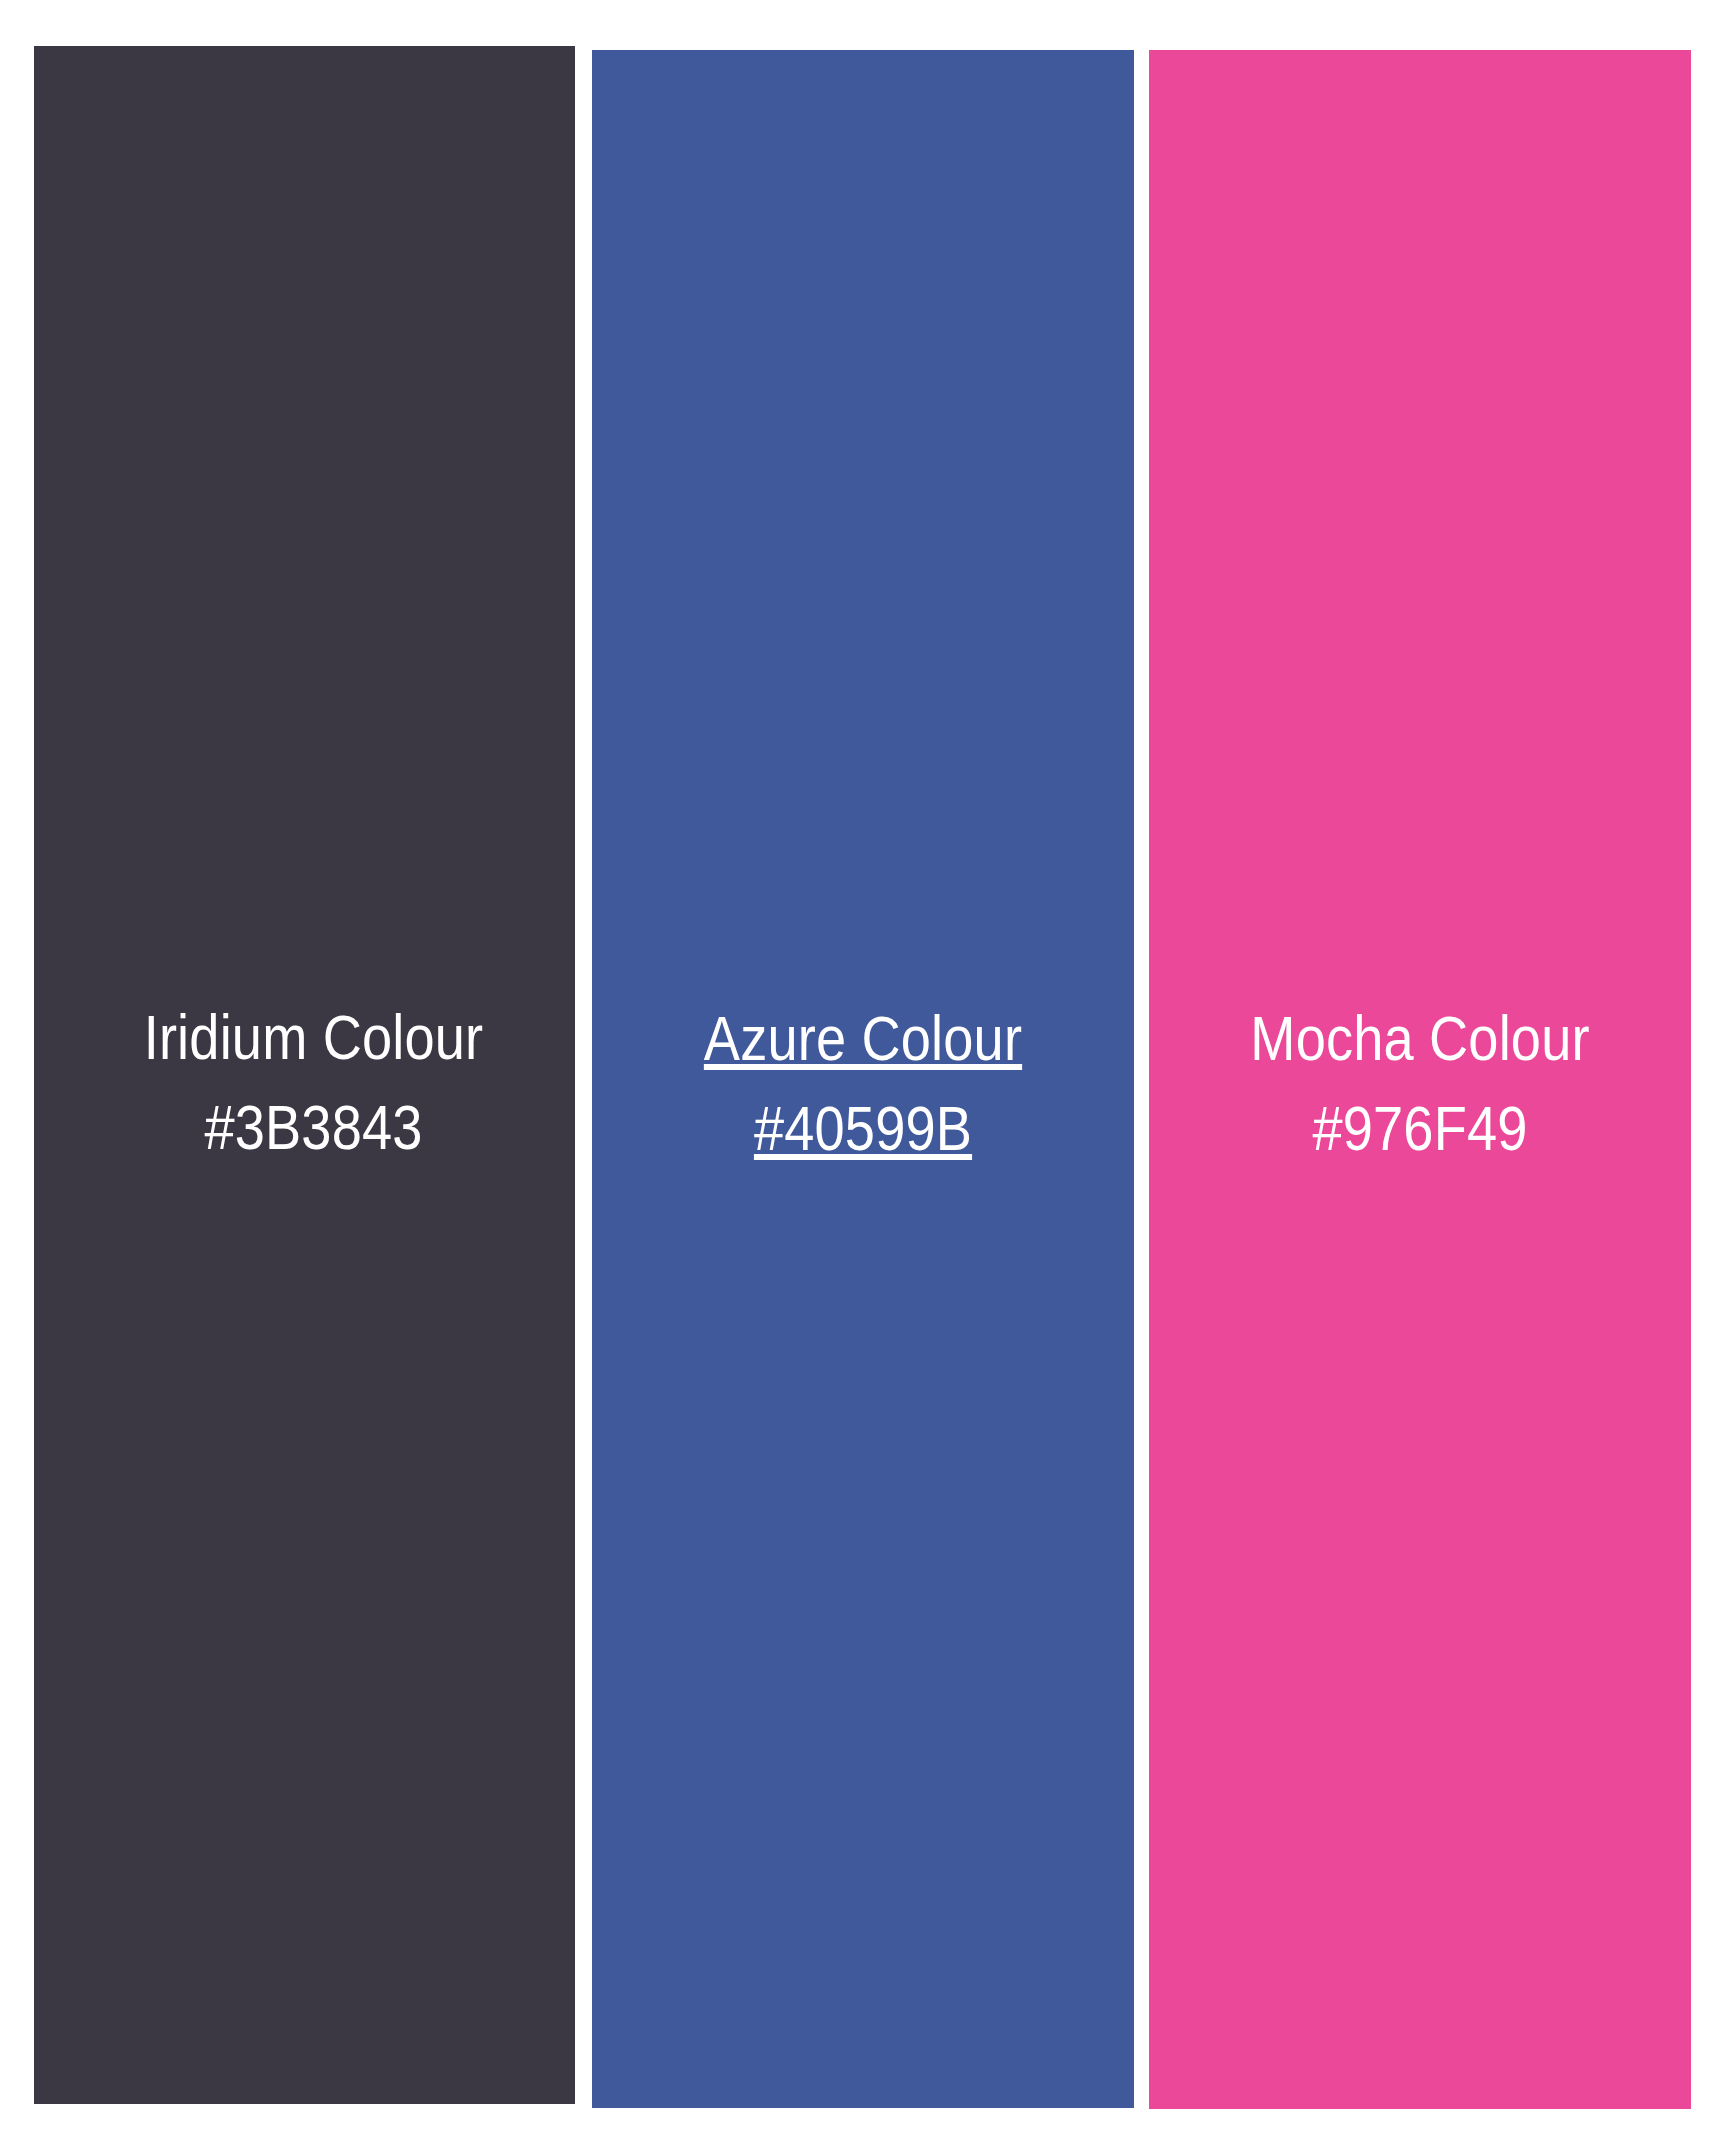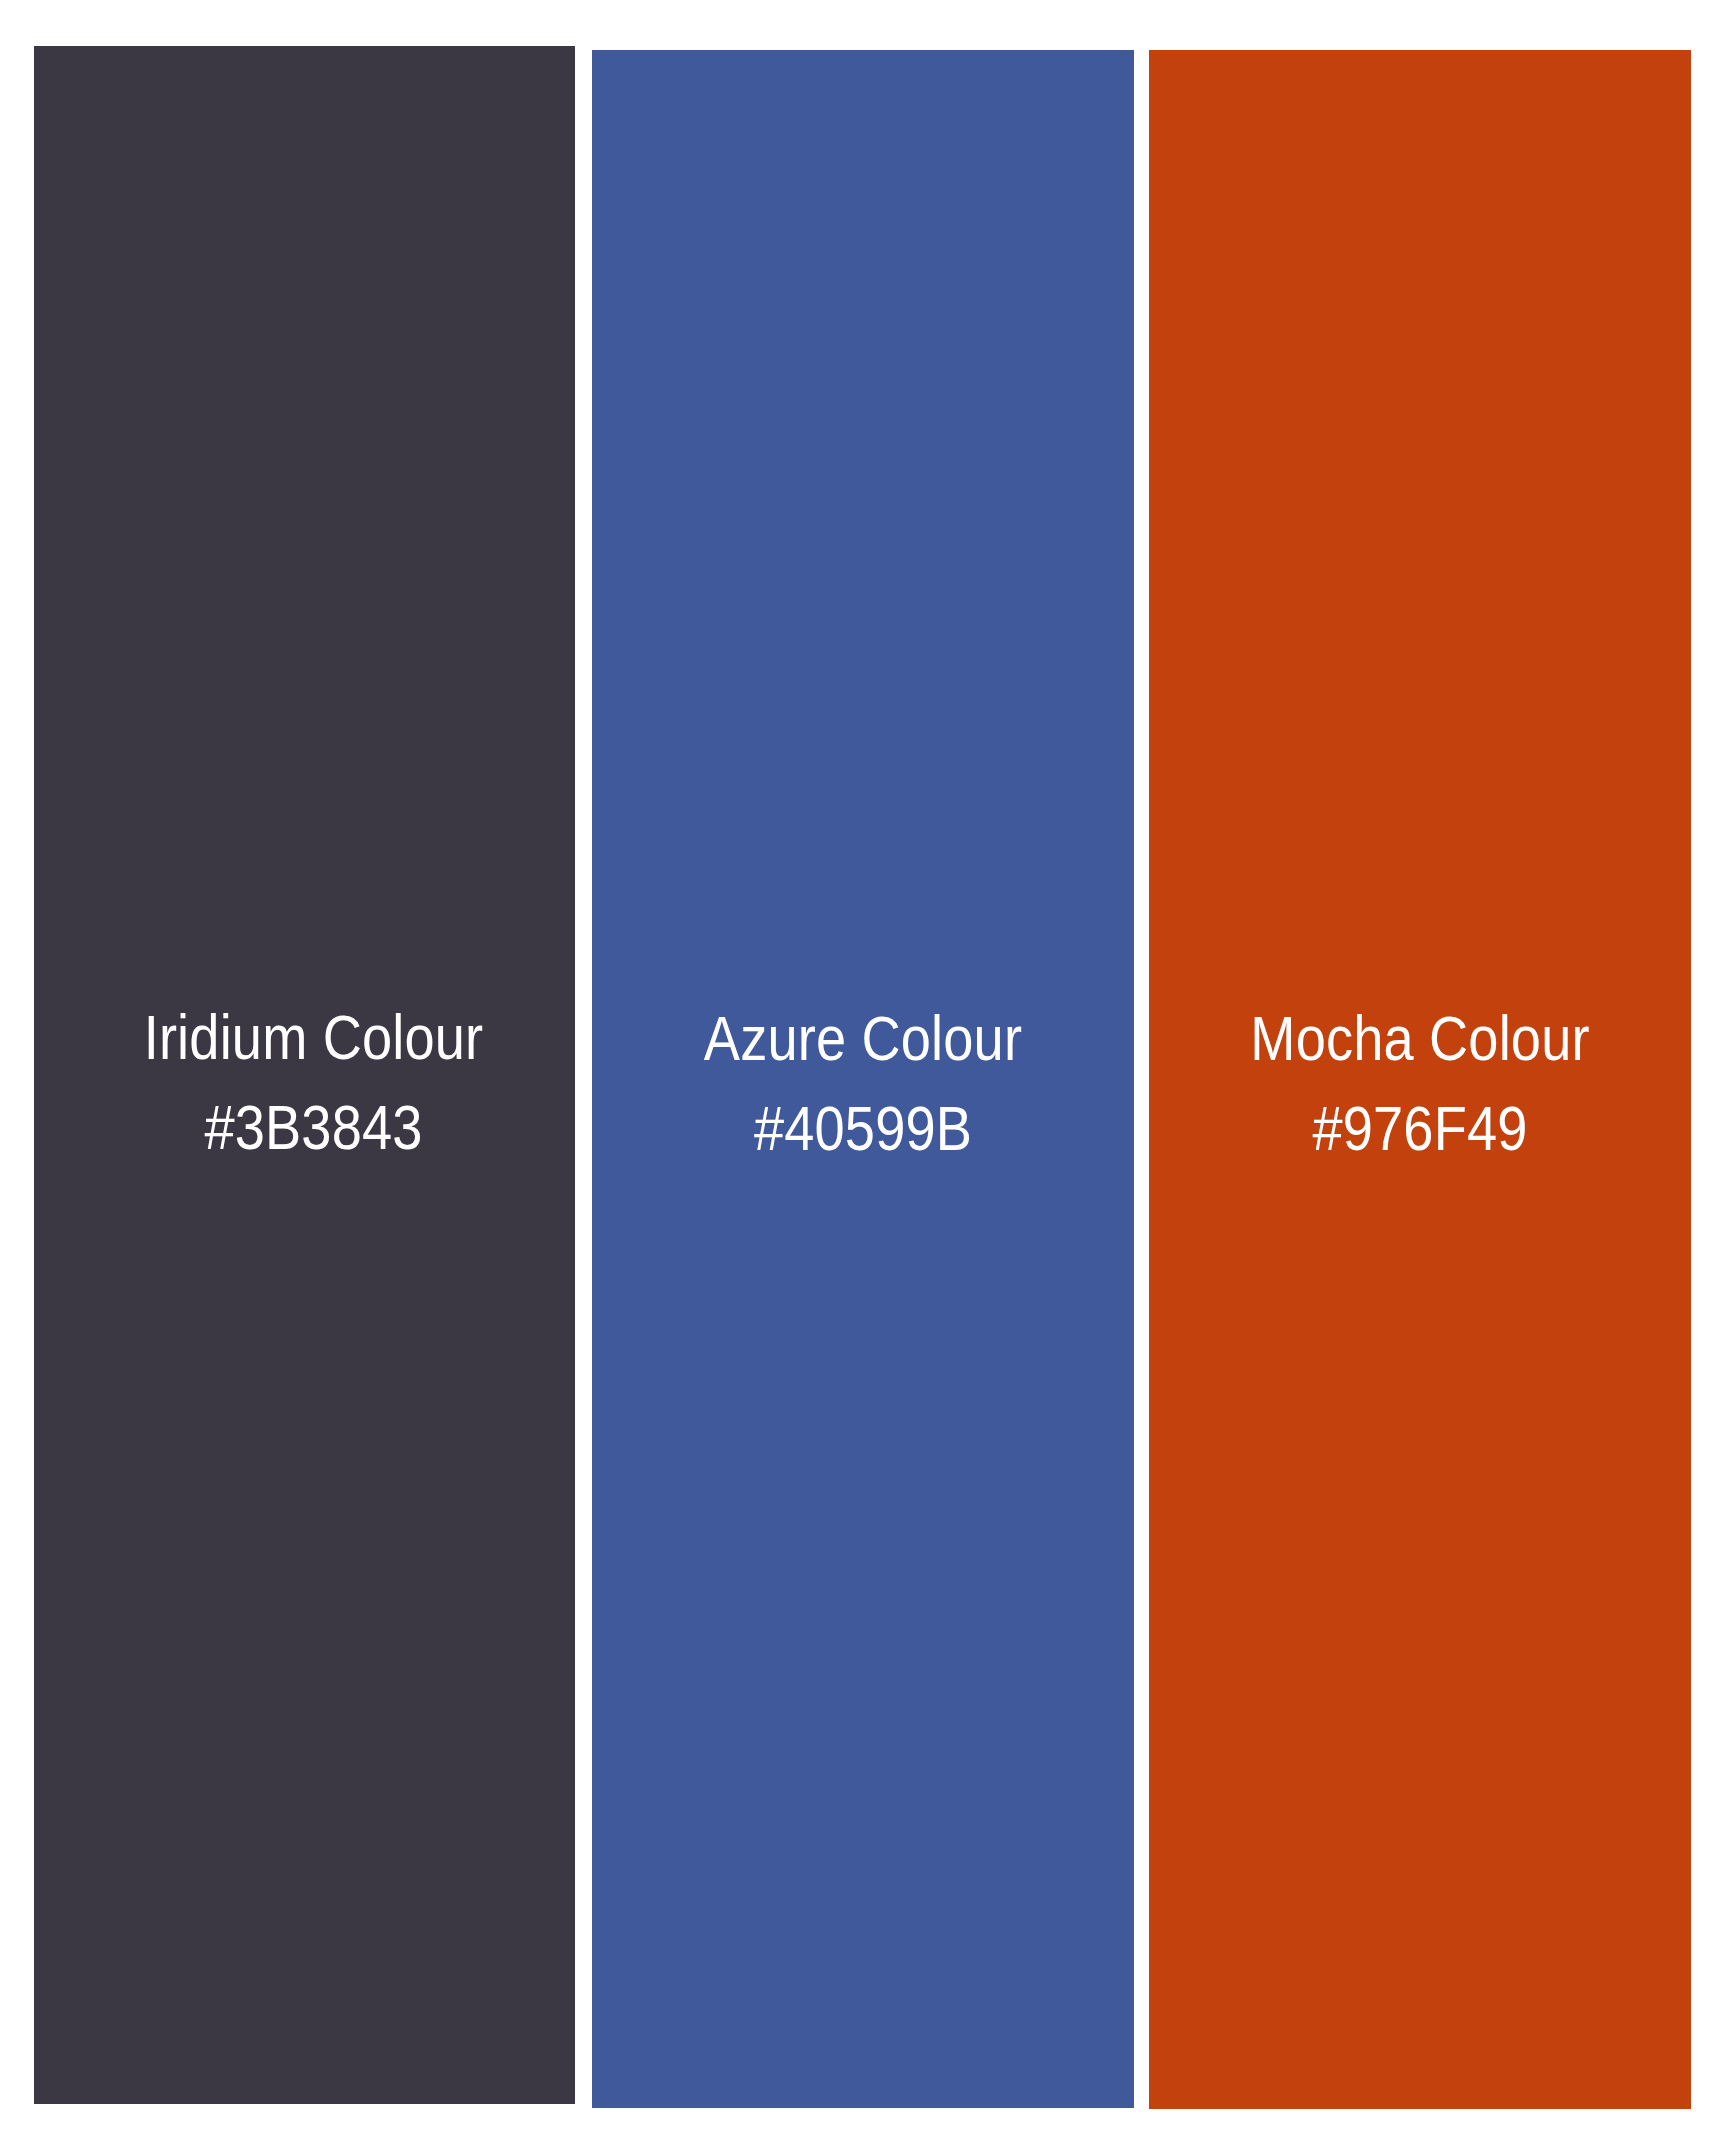--- a/index.html
+++ b/index.html
@@ -91,27 +91,27 @@
 <div id="palette-board" style="background-color: rgb(255, 255, 255);">
 
   <div class="swatch-panel panel-1" style="background-color: rgb(59, 56, 67);">
     <div class="swatch-label-block" style="color: rgb(255, 255, 255);">
       <span class="swatch-name">Iridium Colour</span>
       <span class="swatch-hex">#3B3843</span>
     </div>
   </div>
 
   <div class="swatch-panel panel-2" style="background-color: rgb(64, 89, 155);">
-    <div class="swatch-label-block" style="color: rgb(255, 255, 255);">
+    <div class="swatch-label-block" style="color: rgb(255, 255, 255); text-decoration: underline;">
       <span class="swatch-name">Azure Colour</span>
       <span class="swatch-hex">#40599B</span>
     </div>
   </div>
 
-  <div class="swatch-panel panel-3" style="background-color: #c2410c;">
+  <div class="swatch-panel panel-3" style="background-color: #ec4899;">
     <div class="swatch-label-block" style="color: rgb(255, 255, 255);">
       <span class="swatch-name">Mocha Colour</span>
       <span class="swatch-hex">#976F49</span>
     </div>
   </div>
 
 </div>
 
 
 </body></html>

